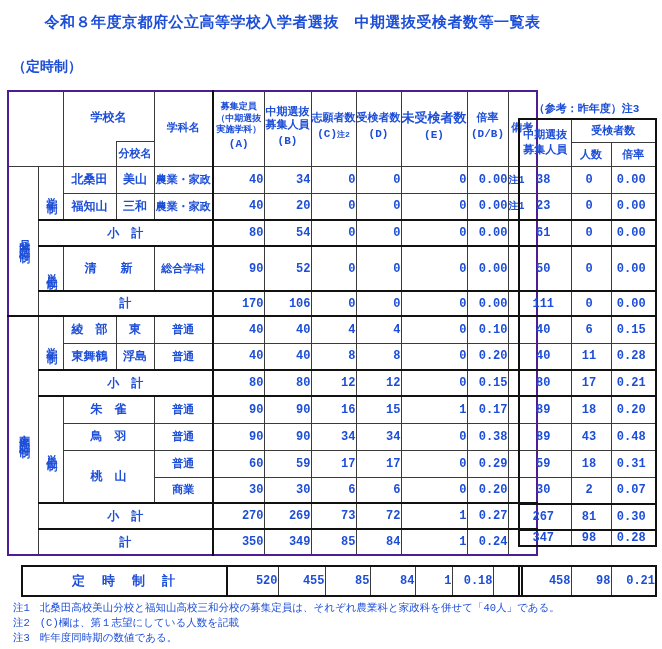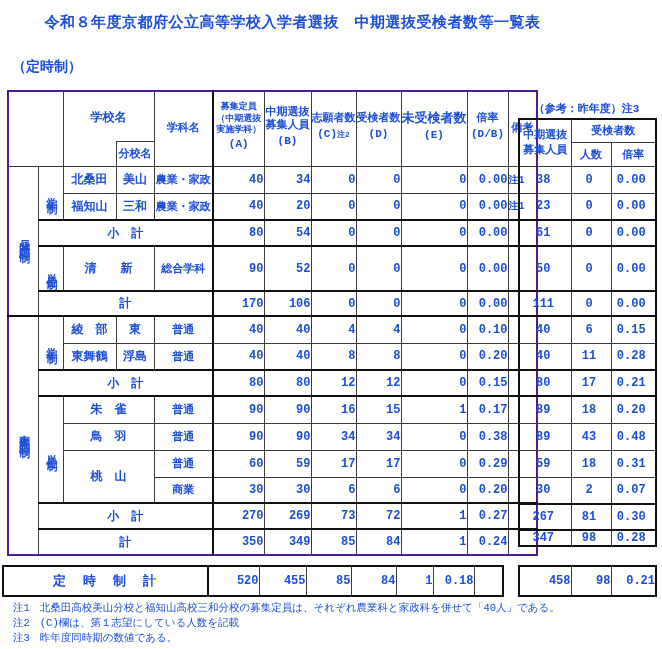--- a/index.html
+++ b/index.html
@@ -7,21 +7,21 @@
           font-family:Liberation Mono, monospace; color:#1d4ed8; overflow:hidden; }
   .title { position:absolute; top:13px; left:0; width:585px; text-align:center;
            font-size:15px; font-weight:bold; letter-spacing:0.5px; }
   .sec-label { position:absolute; top:58px; left:12px; font-size:14px; font-weight:bold; }
 
   table.t { border-collapse:collapse; table-layout:fixed; position:absolute; }
   table.t th, table.t td { border:1px solid #3a3a3a; padding:0; overflow:hidden;
                            font-weight:bold; }
   table.main-t { left:7px; top:90px; border:2px solid #4c1d95; }
   table.ref-t  { left:518px; top:118px; border:2px solid #111; }
-  table.total-main { left:2px; top:565px; border:2px solid #111;padding-left:12px; }
+  table.total-main { left:21px; top:565px; border:2px solid #111;padding-left:12px; }
   table.total-ref  { left:518px; top:565px; border:2px solid #111; }
 
   tr.bt2 > td { border-top:2px solid #111; }
   .bl2 { border-left:2px solid #111 !important; }
 
   
   th { font-weight:bold; }
   .hwrap { height:100%; display:flex; flex-direction:column; }
   .hlabel { flex:1; display:flex; align-items:center; justify-content:center;
             font-size:11px; white-space:pre-line; text-align:center; line-height:1.25; }

